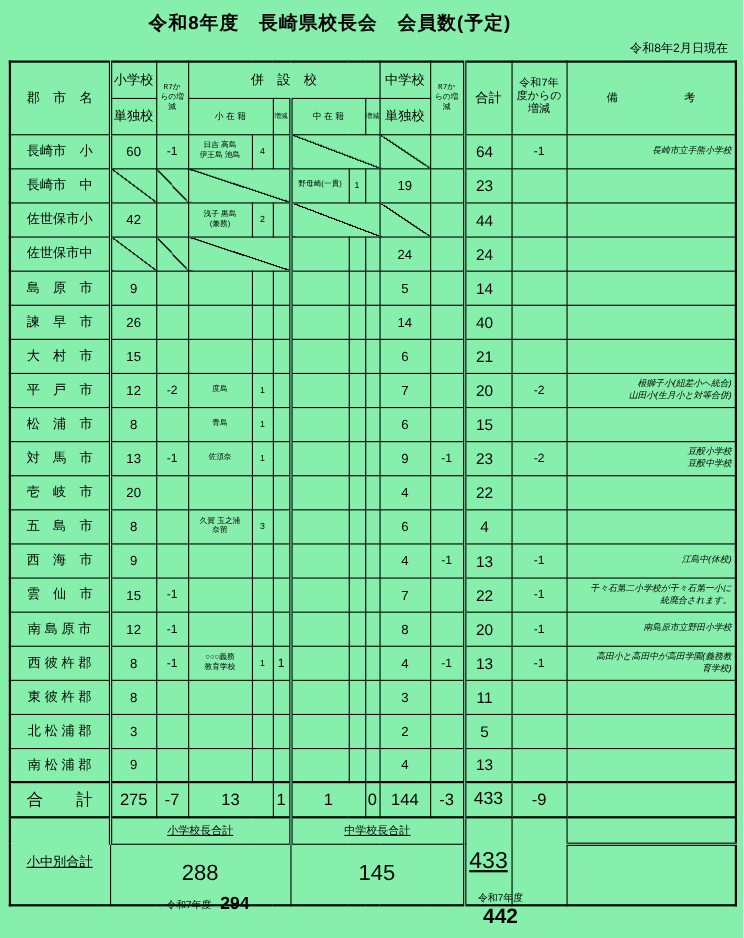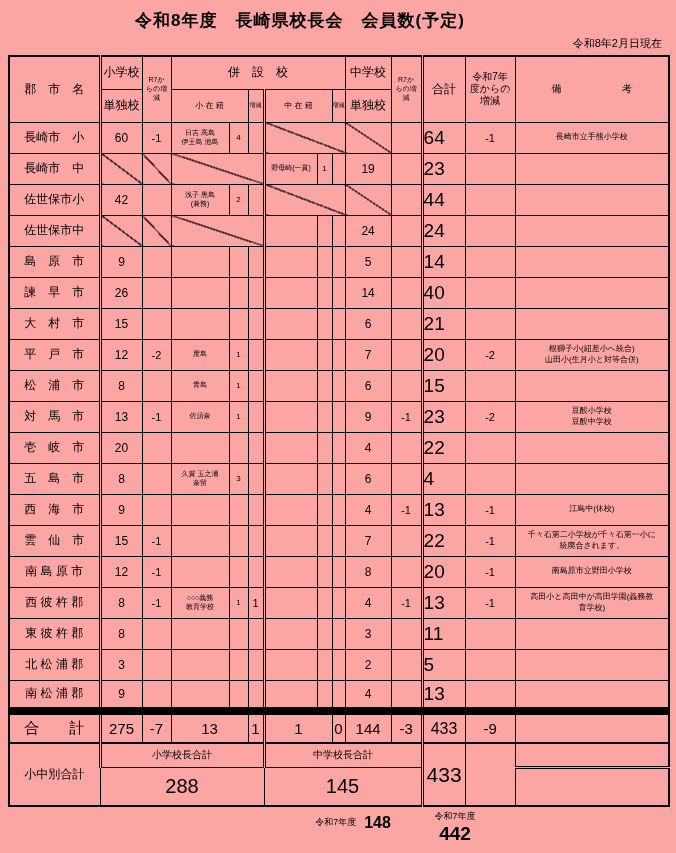--- a/index.html
+++ b/index.html
@@ -1,52 +1,52 @@
 <!DOCTYPE html>
 <html><head>
 <meta charset="utf-8">
 <style>
   * { margin:0; padding:0; box-sizing:border-box; }
   html,body { width:676px; height:853px; background:#fff; font-family:"Liberation Sans",sans-serif; color:#000; }
-  #page { position:relative; width:676px; height:853px; background:#fca5a5; overflow:hidden; }
+  #page { position:relative; width:676px; height:853px; background:#86efac; overflow:hidden; }
 
   .title { position:absolute; top:9px; left:0; width:600px; text-align:center;
            font-size:17px; font-weight:bold; letter-spacing:1px; }
   .date-note { position:absolute; top:36px; right:14px; font-size:11px; }
 
   table.main { position:absolute; top:55px; left:8px; border-collapse:collapse;
                table-layout:fixed; width:660px; border:2px solid #000; }
   td { border:1px solid #000; text-align:center; vertical-align:middle;
        font-size:12px; overflow:hidden; padding:0; }
 
   .dbl { border-left:3px double #000; }
-  .hrow1 td { height:33px; }
+  .hrow1 td { height:33px;font-family:Liberation Mono, monospace; }
   .hrow2 td { height:33px; }
   .data-row td { height:31px; }
-  .total-row td { height:32px; border-top:8px solid #000000; font-size:15px; }
+  .total-row td { height:32px; border-top:2px solid #000000; font-size:15px; }
 
   .city { font-size:12px; }
   .tiny { font-size:7px; line-height:1.25; white-space:pre-line; }
   .small { font-size:8px; }
   .namecell { font-size:7px; line-height:1.2; white-space:pre-line; }
   .cnt { font-size:8px; }
   .chg { font-size:11px; }
-  .sumcol { font-size:19px; text-align:left; padding-right:7px; }
+  .sumcol { font-size:14px; text-align:center; padding-right:7px; }
   .total-row .sumcol { font-size:16px; text-align:center; padding-right:0; }
-  .remark { font-size:8px; text-align:center; padding:1px 3px; line-height:1.35; white-space:pre-line; }
+  .remark { font-size:8px; text-align:right; padding:1px 3px; line-height:1.35; white-space:pre-line;font-style:italic; }
   .hdr-sm { font-size:10px; line-height:1.2; white-space:pre-line; }
   .biko { }
   .biko-inner { display:flex; justify-content:space-between; padding:0 36px; font-size:10px; }
 
   .diag { background-image:linear-gradient(to right top,
             transparent calc(50% - 0.6px), #000 calc(50% - 0.6px),
             #000 calc(50% + 0.6px), transparent calc(50% + 0.6px)); }
 
-  .sum-top td { height:24px; border-top:2px solid #000; }
-  .sum-bot td { height:39px; }
+  .sum-top td { height:24px; border-top:2px solid #000;text-decoration:underline; }
+  .sum-bot td { height:56px; }
   .sum-label { font-size:12px; }
   .sum-head { font-size:10px; }
   .sum-num { font-size:20px; }
   .grand { font-size:21px; }
   .split-top { border-bottom:3px double #000; }
 
   .footer-block { position:absolute; top:813px; text-align:center; }
   .f-label { font-size:9px; display:inline-block; margin-right:8px; vertical-align:middle; }
   .f-num { font-size:16px; font-weight:bold; display:inline-block; vertical-align:middle; }
   .f-stack .f-label { display:block; margin:0; }
@@ -439,21 +439,21 @@
         <td class="split-top"></td>
       </tr>
       <tr class="sum-bot">
         <td colspan="5" class="sum-num">288</td>
         <td colspan="5" class="sum-num">145</td>
         <td></td>
       </tr>
     </tbody>
   </table>
 
-  <div class="footer-block" style="left:274px; width:158px;">
-    <span class="f-label">令和7年度</span><span class="f-num">148</span>
+  <div class="footer-block" style="left:107px; width:164px;">
+    <span class="f-label">令和7年度</span><span class="f-num">294</span>
   </div>
   <div class="footer-block f-stack" style="left:420px; width:70px; top:810px;">
     <span class="f-label">令和7年度</span>
     <span class="f-num">442</span>
   </div>
 
 </div>
 
 </body></html>

